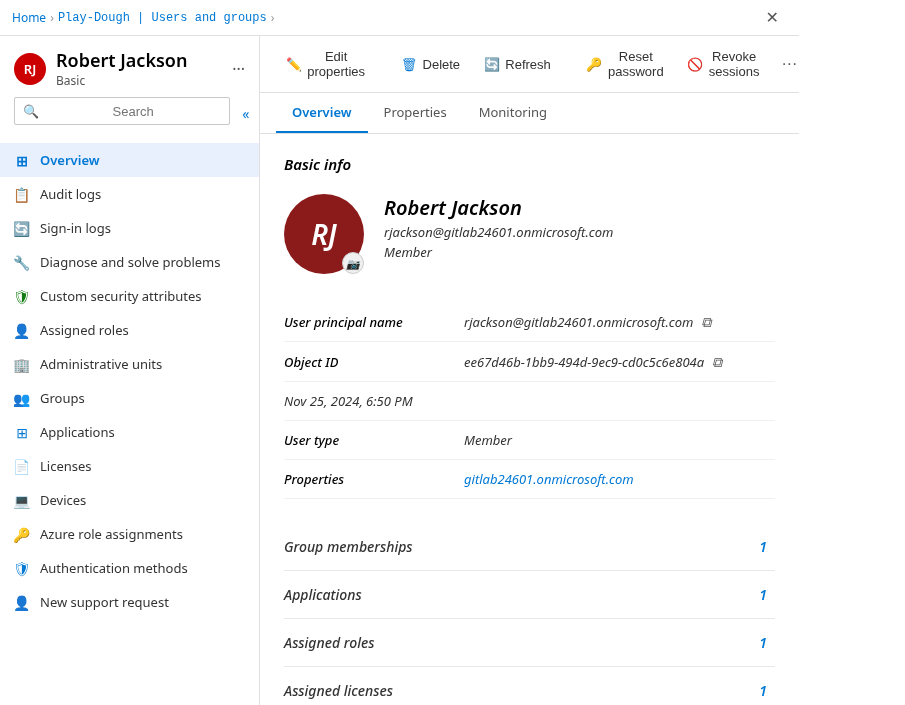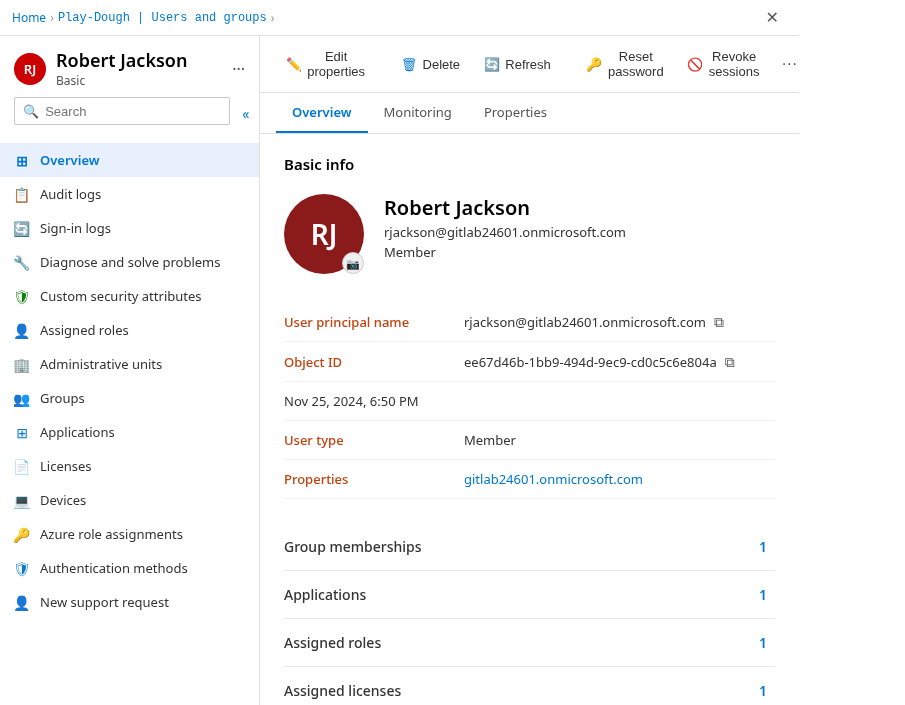--- a/index.html
+++ b/index.html
@@ -15,21 +15,21 @@
 
     .sidebar-header { padding: 12px 14px 8px; }
     .user-identity { display: flex; align-items: center; gap: 10px; padding-bottom: 8px; }
     .user-avatar-small { width: 32px; height: 32px; border-radius: 50%; background: #c00; display: flex; align-items: center; justify-content: center; color: #fff; font-size: 13px; font-weight: 600; flex-shrink: 0; }
     .user-name-block { flex: 1; }
     .user-name-text { font-size: 18px; font-weight: 600; color: #000; }
     .user-role-text { font-size: 12px; color: #555; }
     .more-icon { color: #555; cursor: pointer; font-size: 16px; margin-left: auto; }
 
     .search-box { display: flex; align-items: center; border: 1px solid #c8c8c8; border-radius: 2px; padding: 4px 8px; margin: 0 0 4px 0; gap: 6px; }
-    .search-box input { border: none; outline: none; font-size: 13px; flex: 1; color: #3b82f6; }
+    .search-box input { border: none; outline: none; font-size: 13px; flex: 1; color: #3b82f6; text-align: center; }
 
     .collapse-btn { color: #0078d4; cursor: pointer; font-size: 14px; margin-left: auto; }
 
     .search-row { display: flex; align-items: center; gap: 6px; padding: 6px 14px; }
 
     .nav-item { display: flex; align-items: center; gap: 10px; padding: 8px 14px; cursor: pointer; color: #333; font-size: 13px; text-decoration: none; }
     .nav-item.active { background: #e8f0fe; color: #0078d4; font-weight: 600; }
     .nav-icon { width: 16px; height: 16px; display: flex; align-items: center; justify-content: center; flex-shrink: 0; font-size: 14px; }
     .nav-label { font-size: 13px; }
 
@@ -41,37 +41,37 @@
     .toolbar-btn { display: flex; align-items: center; gap: 5px; padding: 5px 10px; cursor: pointer; color: #333; font-size: 13px; border: none; background: none; border-radius: 2px; }
     .toolbar-separator { width: 1px; background: #d0d0d0; height: 20px; margin: 0 4px; }
     .toolbar-more { padding: 5px 8px; cursor: pointer; font-size: 16px; color: #555; border: none; background: none; }
 
     
     .tabs { display: flex; align-items: center; padding: 0 16px; border-bottom: 1px solid #e0e0e0; flex-shrink: 0; }
     .tab { padding: 10px 16px; cursor: pointer; font-size: 13px; color: #555; border-bottom: 2px solid transparent; }
     .tab.active { color: #0078d4; border-bottom: 2px solid #0078d4; font-weight: 600; }
 
     
-    .content-scroll { flex: 1; overflow-y: auto; padding: 20px 24px; }
+    .content-scroll { flex: 1; overflow-y: auto; padding: 20px 24px; font-style: italic; }
 
     .section-title { font-size: 15px; font-weight: 600; color: #000; margin-bottom: 20px; }
 
     
     .profile-section { display: flex; align-items: flex-start; gap: 20px; margin-bottom: 28px; }
     .avatar-large { width: 80px; height: 80px; border-radius: 50%; background: #8b1a1a; display: flex; align-items: center; justify-content: center; color: #fff; font-size: 28px; font-weight: 600; flex-shrink: 0; position: relative; }
     .camera-btn { position: absolute; bottom: 0; right: 0; width: 22px; height: 22px; background: #f0f0f0; border-radius: 50%; display: flex; align-items: center; justify-content: center; cursor: pointer; border: 1px solid #ccc; font-size: 11px; }
     .profile-info { display: flex; flex-direction: column; gap: 2px; }
     .profile-name { font-size: 20px; font-weight: 600; color: #000; }
     .profile-email { font-size: 13px; color: #333; }
     .profile-type { font-size: 13px; color: #333; }
 
     
     .info-table { display: flex; flex-direction: column; gap: 0; margin-bottom: 24px; }
     .info-row { display: flex; align-items: center; padding: 10px 0; border-bottom: 1px solid #f0f0f0; }
-    .info-label { width: 180px; font-size: 13px; color: #c2410c; font-weight: 500; flex-shrink: 0; }
+    .info-label { width: 180px; font-size: 13px; color: #000000; font-weight: 500; flex-shrink: 0; }
     .info-value { flex: 1; font-size: 13px; color: #333; display: flex; align-items: center; gap: 8px; }
     .info-value a { color: #0078d4; text-decoration: none; }
     .copy-icon { color: #555; cursor: pointer; font-size: 14px; }
 
     
     .summary-section { margin-top: 8px; }
     .summary-item { display: flex; align-items: center; padding: 14px 0; border-bottom: 1px solid #e8e8e8; cursor: pointer; }
     .summary-label { font-size: 14px; font-weight: 500; color: #333; flex: 1; }
     .summary-count { color: #0078d4; font-weight: 600; font-size: 14px; margin-right: 8px; }
 
@@ -211,24 +211,24 @@
           <span>Revoke sessions</span>
         </button>
         <button class="toolbar-more">···</button>
       </div>
 
       <div class="tabs">
         <div class="tab active">
           <span>Overview</span>
         </div>
         <div class="tab">
+          <span>Properties</span>
+        </div>
+        <div class="tab">
           <span>Monitoring</span>
-        </div>
-        <div class="tab">
-          <span>Properties</span>
         </div>
       </div>
 
       <div class="content-scroll">
         <div class="section-title">Basic info</div>
 
         <div class="profile-section">
           <div class="avatar-large">
             <span>RJ</span>
             <div class="camera-btn">📷</div>

